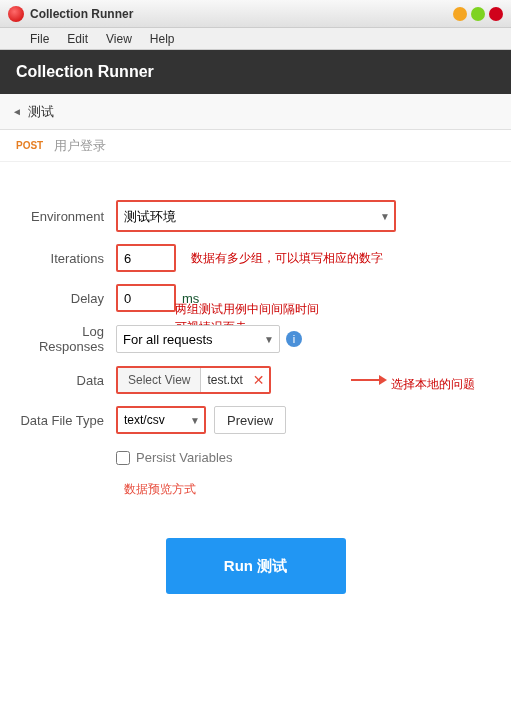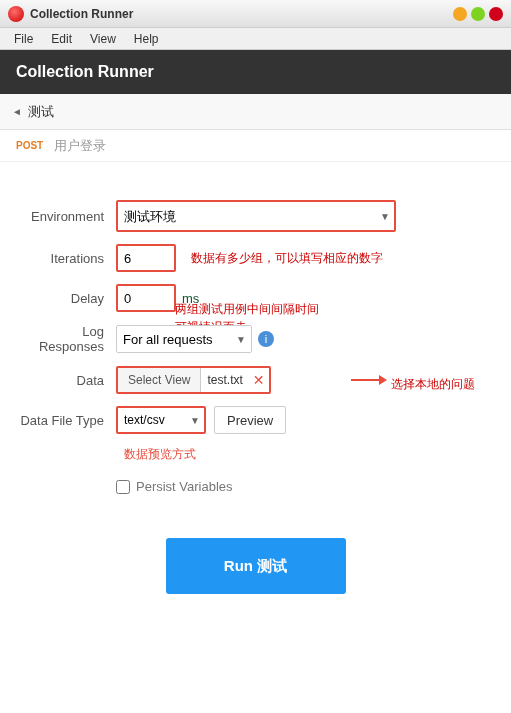--- a/index.html
+++ b/index.html
@@ -50,21 +50,21 @@
     .title-btn.min { background: #f5a623; }
     .title-btn.max { background: #7ed321; }
     .title-btn.close { background: #d0021b; }
 
     
     .menu-bar {
       background: #f0f0f0;
       height: 22px;
       display: flex;
       align-items: center;
-      padding: 0 6px;
+      padding: 0 22px;
       border-bottom: 1px solid #ccc;
       gap: 2px;
     }
     .menu-item {
       padding: 2px 8px;
       font-size: 12px;
       color: #333;
       cursor: pointer;
     }
 
@@ -209,21 +209,21 @@
     
     .log-select {
       height: 28px;
       border: 1px solid #ccc;
       border-radius: 2px;
       padding: 0 24px 0 6px;
       font-size: 13px;
       background: #fff;
       appearance: none;
       -webkit-appearance: none;
-      width: 136px;
+      width: 164px;
       cursor: pointer;
       outline: none;
     }
     .info-icon {
       width: 16px;
       height: 16px;
       border-radius: 50%;
       background: #4a90d9;
       color: white;
       font-size: 11px;
@@ -463,30 +463,30 @@
       <div class="select-wrapper-rel">
         <select class="file-type-select">
           <option>text/csv</option>
           <option>application/json</option>
         </select>
         <span class="select-arrow">▼</span>
       </div>
       <button class="preview-btn">Preview</button>
     </div>
 
-    <div class="form-row">
-      <span class="form-label"></span>
-      <span class="data-preview-annotation">数据预览方式</span>
-    </div>
-
     <div class="form-row persist-row">
       <span class="form-label"></span>
       <input type="checkbox" class="checkbox-input" style="">
       <span class="persist-label">Persist Variables</span>
     </div>
 
+    <div class="form-row">
+      <span class="form-label"></span>
+      <span class="data-preview-annotation">数据预览方式</span>
+    </div>
+
   </div>
 
   <div class="run-section">
     <button class="run-btn">Run 测试</button>
   </div>
 
 </div>
 
 </body></html>

